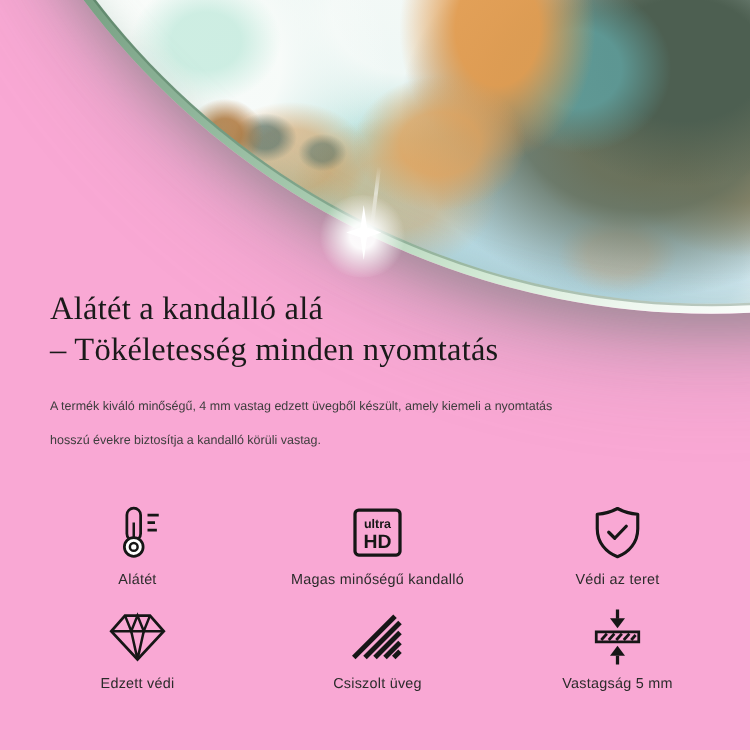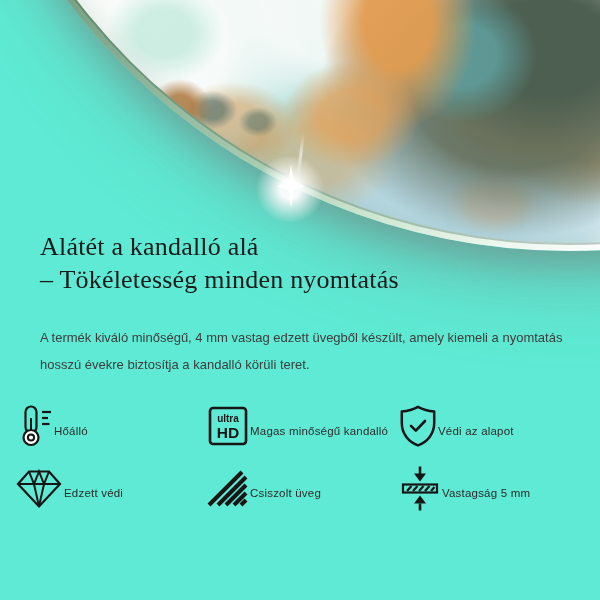--- a/index.html
+++ b/index.html
@@ -1,17 +1,17 @@
 <!DOCTYPE html>
 <html><head>
 <meta charset="utf-8">
 <style>
   html,body{margin:0;padding:0;}
   body{width:600px;height:600px;background:#ffffff;font-family:"Liberation Sans",sans-serif;}
-  .page{position:relative;width:600px;height:600px;overflow:hidden;background:#5eead4;}
+  .page{position:relative;width:600px;height:600px;overflow:hidden;background:#f9a8d4;}
 
   
   .hero{position:absolute;inset:0;height:280px;}
   .glass-outer{
     position:absolute;left:-59px;top:-1005px;width:1256px;height:1256px;border-radius:50%;
     background:linear-gradient(135deg,
       #9bbfa4 0%, #8cb295 38%, #79a184 45%, #8fb59a 52%,
       #a9cbb0 59%, #cfe7d2 66%, #eef7ef 72%, #ffffff 78%, #ffffff 100%);
     box-shadow:
       0 24px 42px -10px rgba(106,116,113,0.50),
@@ -52,27 +52,27 @@
   .sparkle{position:absolute;left:271px;top:164px;width:40px;height:44px;}
   .streak{
     position:absolute;left:299px;top:133px;width:3px;height:48px;opacity:.55;
     background:linear-gradient(to bottom, rgba(255,255,255,0), #fff 45%, rgba(255,255,255,0));
     transform:rotate(7deg);border-radius:2px;
   }
 
   
   .title{position:absolute;left:40px;top:230px;font-family:"Liberation Serif",serif;
          font-size:26px;line-height:33px;color:#1a1a1a;letter-spacing:.2px;}
-  .desc{position:absolute;left:40px;top:324px;font-size:13px;line-height:27px;color:#3d3d3d;}
+  .desc{position:absolute;left:40px;top:312px;font-size:10px;line-height:27px;color:#3d3d3d;}
   .desc div{white-space:nowrap;}
 
   
   .features{position:absolute;left:14px;right:10px;top:403px;
             display:grid;grid-template-columns:repeat(3,1fr);row-gap:16px;}
-  .feature{display:flex;flex-direction:row;align-items:center;}
+  .feature{display:flex;flex-direction:column;align-items:center;}
   .icon-slot{height:46px;display:flex;align-items:center;justify-content:center;color:#161616;}
   .feature-label{margin-top:9px;font-size:11.5px;color:#2b2b2b;letter-spacing:.2px;}
   svg{display:block;}
 </style>
 </head>
 <body>
 
 <div class="page">
 
   <div class="hero">
@@ -88,59 +88,59 @@
     <div class="streak"></div>
   </div>
 
   <h1 class="title" style="margin:0;font-weight:400;">
     <div>Alátét a kandalló alá</div>
     <div>– Tökéletesség minden nyomtatás</div>
   </h1>
 
   <div class="desc">
     <div>A termék kiváló minőségű, 4 mm vastag edzett üvegből készült, amely kiemeli a nyomtatás</div>
-    <div>hosszú évekre biztosítja a kandalló körüli teret.</div>
+    <div>hosszú évekre biztosítja a kandalló körüli vastag.</div>
   </div>
 
   <div class="features">
 
     <div class="feature">
       <div class="icon-slot">
         <svg width="40" height="44" viewBox="0 0 40 44" fill="none" stroke="currentColor">
           <rect x="11.5" y="2.5" width="11" height="26" rx="5.5" stroke-width="2.2"></rect>
           <line x1="17" y1="14" x2="17" y2="30.5" stroke-width="2"></line>
           <circle cx="17" cy="33.5" r="7.5" stroke-width="2.2" fill="#fff"></circle>
           <circle cx="17" cy="33.5" r="3.1" stroke-width="2"></circle>
           <line x1="28" y1="8" x2="37" y2="8" stroke-width="2.2"></line>
           <line x1="28" y1="14" x2="34" y2="14" stroke-width="2.2"></line>
           <line x1="28" y1="20" x2="35.5" y2="20" stroke-width="2.2"></line>
         </svg>
       </div>
-      <div class="feature-label">Hőálló</div>
+      <div class="feature-label">Alátét</div>
     </div>
 
     <div class="feature">
       <div class="icon-slot">
         <svg width="44" height="44" viewBox="0 0 44 44">
           <rect x="4" y="4" width="36" height="36" rx="3" fill="none" stroke="currentColor" stroke-width="2.6"></rect>
           <text x="22" y="18" text-anchor="middle" font-size="10" font-weight="600" font-family="Liberation Sans, sans-serif" fill="currentColor">ultra</text>
           <text x="22" y="34" text-anchor="middle" font-size="15.5" font-weight="800" font-family="Liberation Sans, sans-serif" fill="currentColor">HD</text>
         </svg>
       </div>
       <div class="feature-label">Magas minőségű kandalló</div>
     </div>
 
     <div class="feature">
       <div class="icon-slot">
         <svg width="40" height="44" viewBox="0 0 40 44" fill="none" stroke="currentColor" stroke-linecap="round" stroke-linejoin="round">
           <path d="M20 2.8 C15.5 5.2 9.5 6.9 3.8 7.4 L3.8 19 C3.8 29.8 10.6 37.9 20 41.4 C29.4 37.9 36.2 29.8 36.2 19 L36.2 7.4 C30.5 6.9 24.5 5.2 20 2.8 Z" stroke-width="2.5"></path>
           <path d="M13 21.8 L17.8 26.6 L27 17" stroke-width="2.6"></path>
         </svg>
       </div>
-      <div class="feature-label">Védi az alapot</div>
+      <div class="feature-label">Védi az teret</div>
     </div>
 
     <div class="feature">
       <div class="icon-slot">
         <svg width="50" height="42" viewBox="0 0 50 42" fill="none" stroke="currentColor" stroke-linejoin="miter">
           <path d="M15 4.5 L35 4.5 L46 17 L25 39.5 L4 17 Z" stroke-width="2.2"></path>
           <path d="M4 17 L46 17" stroke-width="2"></path>
           <path d="M15 4.5 L20 17 L25 4.5 L30 17 L35 4.5" stroke-width="2"></path>
           <path d="M20 17 L25 39.5 L30 17" stroke-width="2"></path>
         </svg>

